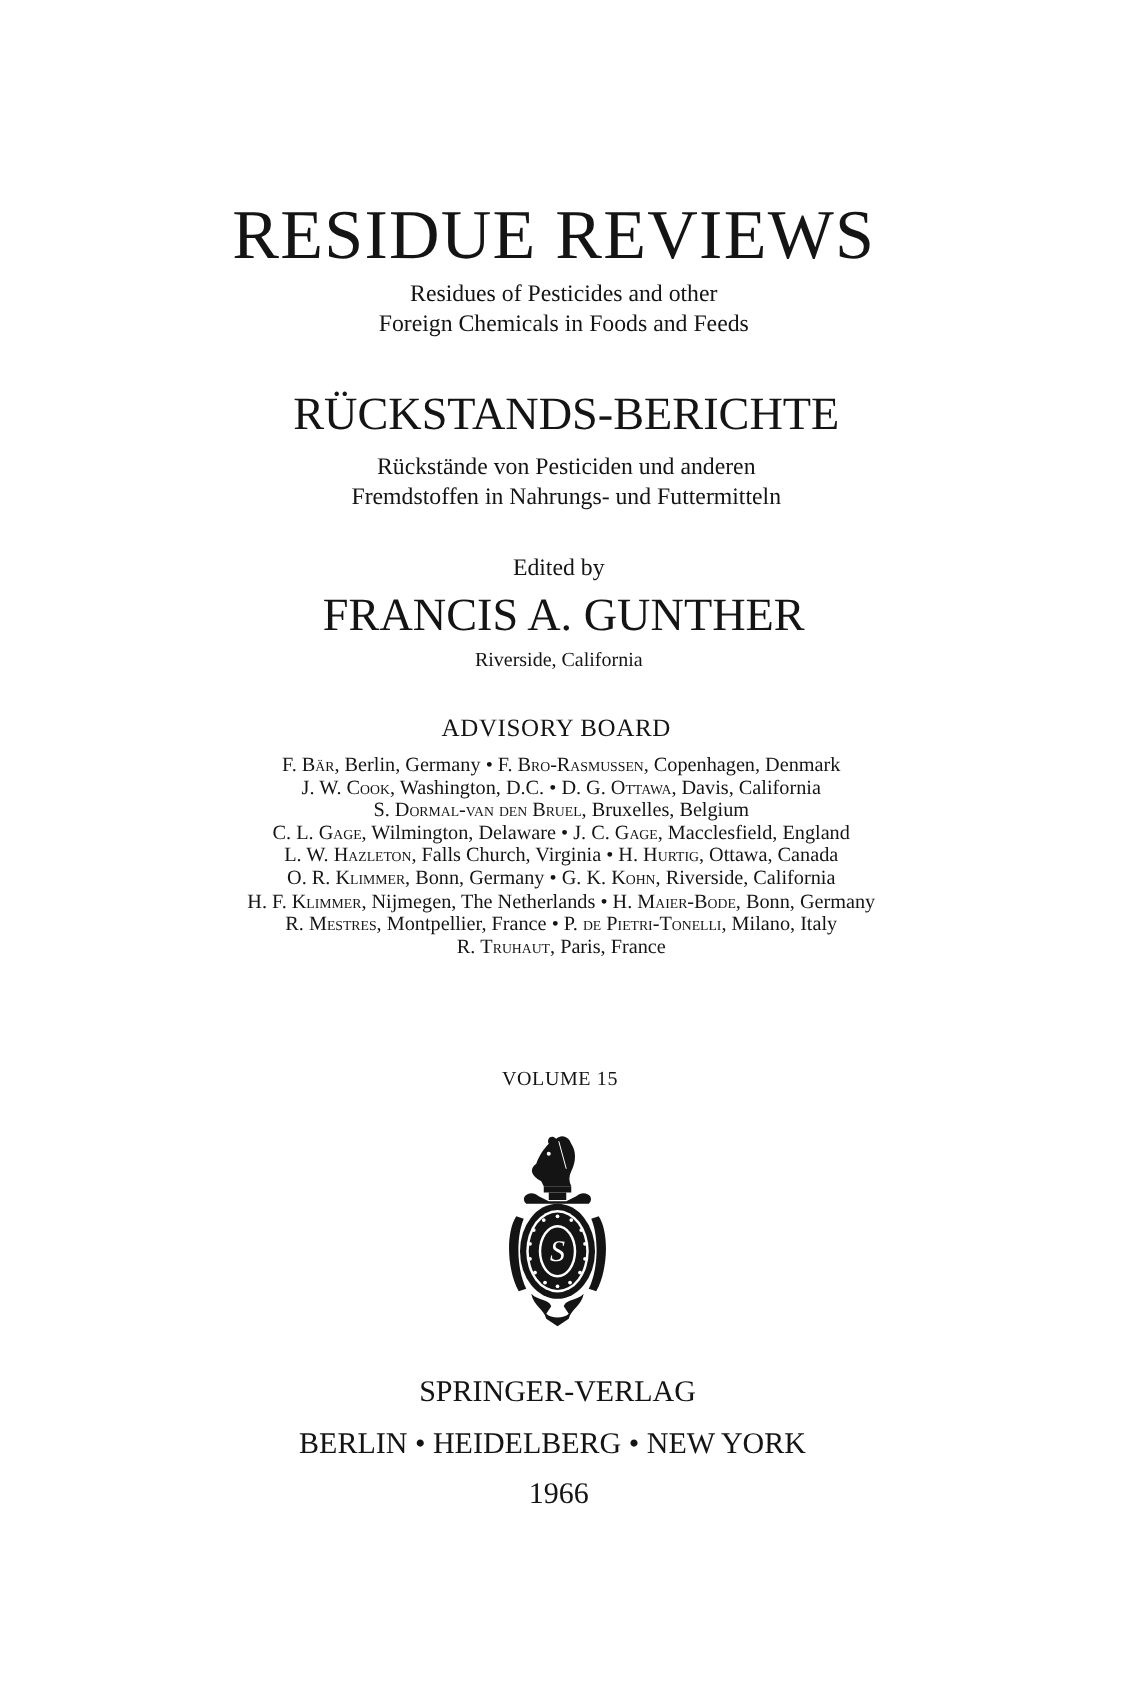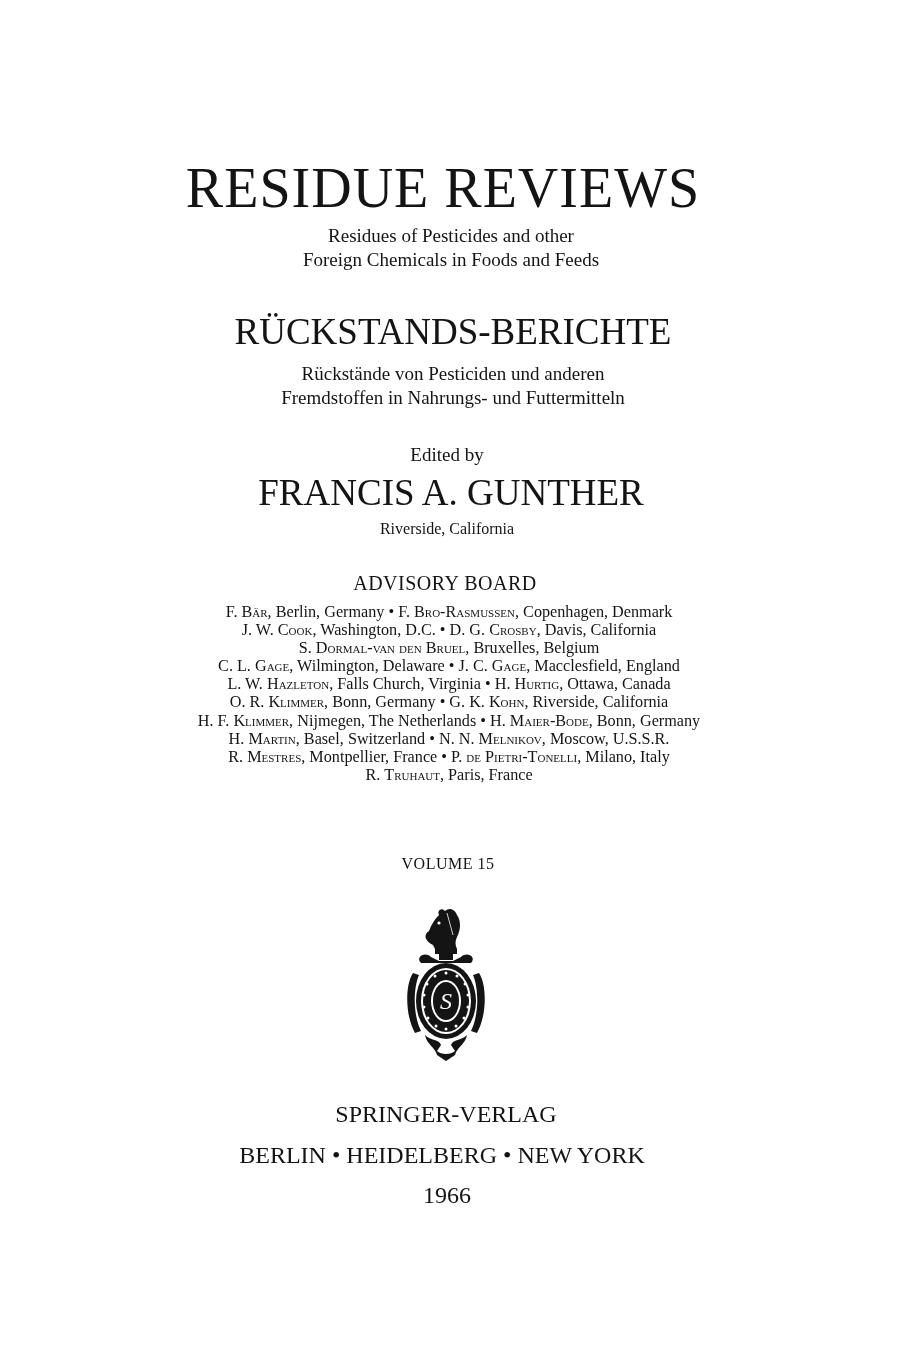--- a/index.html
+++ b/index.html
@@ -89,27 +89,26 @@
   </div>
 
   <div class="c edited-by">Edited by</div>
   <div class="c editor">FRANCIS A. GUNTHER</div>
   <div class="c editor-loc">Riverside, California</div>
 
   <div class="c adv-heading">ADVISORY BOARD</div>
 
   <div class="c adv-list" id="adv-list">
       <span class="adv-line"><span><span>F. </span><span class="sc">Bär</span><span>, Berlin, Germany</span></span><span> • </span><span><span>F. </span><span class="sc">Bro-Rasmussen</span><span>, Copenhagen, Denmark</span></span></span>
-      <span class="adv-line"><span><span>J. W. </span><span class="sc">Cook</span><span>, Washington, D.C.</span></span><span> • </span><span><span>D. G. </span><span class="sc">Crosby</span><span>, Davis, California</span></span></span>
+      <span class="adv-line"><span><span>J. W. </span><span class="sc">Cook</span><span>, Washington, D.C.</span></span><span> • </span><span><span>D. G. </span><span class="sc">Ottawa</span><span>, Davis, California</span></span></span>
       <span class="adv-line"><span><span>S. </span><span class="sc">Dormal-van den Bruel</span><span>, Bruxelles, Belgium</span></span></span>
       <span class="adv-line"><span><span>C. L. </span><span class="sc">Gage</span><span>, Wilmington, Delaware</span></span><span> • </span><span><span>J. C. </span><span class="sc">Gage</span><span>, Macclesfield, England</span></span></span>
       <span class="adv-line"><span><span>L. W. </span><span class="sc">Hazleton</span><span>, Falls Church, Virginia</span></span><span> • </span><span><span>H. </span><span class="sc">Hurtig</span><span>, Ottawa, Canada</span></span></span>
       <span class="adv-line"><span><span>O. R. </span><span class="sc">Klimmer</span><span>, Bonn, Germany</span></span><span> • </span><span><span>G. K. </span><span class="sc">Kohn</span><span>, Riverside, California</span></span></span>
       <span class="adv-line"><span><span>H. F. </span><span class="sc">Klimmer</span><span>, Nijmegen, The Netherlands</span></span><span> • </span><span><span>H. </span><span class="sc">Maier-Bode</span><span>, Bonn, Germany</span></span></span>
-      <span class="adv-line"><span><span>H. </span><span class="sc">Martin</span><span>, Basel, Switzerland</span></span><span> • </span><span><span>N. N. </span><span class="sc">Melnikov</span><span>, Moscow, U.S.S.R.</span></span></span>
       <span class="adv-line"><span><span>R. </span><span class="sc">Mestres</span><span>, Montpellier, France</span></span><span> • </span><span><span>P. </span><span class="sc">de Pietri-Tonelli</span><span>, Milano, Italy</span></span></span>
       <span class="adv-line"><span><span>R. </span><span class="sc">Truhaut</span><span>, Paris, France</span></span></span>
     </div>
 
   <div class="c volume">VOLUME 15</div>
 
   <svg class="logo" viewBox="0 0 100 160" xmlns="http://www.w3.org/2000/svg">
 
     <path d="M38 40 C30 36 28 30 34 26 C36 20 40 14 44 10 C42 6 46 2 50 6 C54 2 60 4 62 10 C66 16 66 24 62 32 C60 36 60 40 62 44 L40 44 Z" fill="#141414"></path>
     <circle cx="44" cy="18" r="1.6" fill="#fff"></circle>

